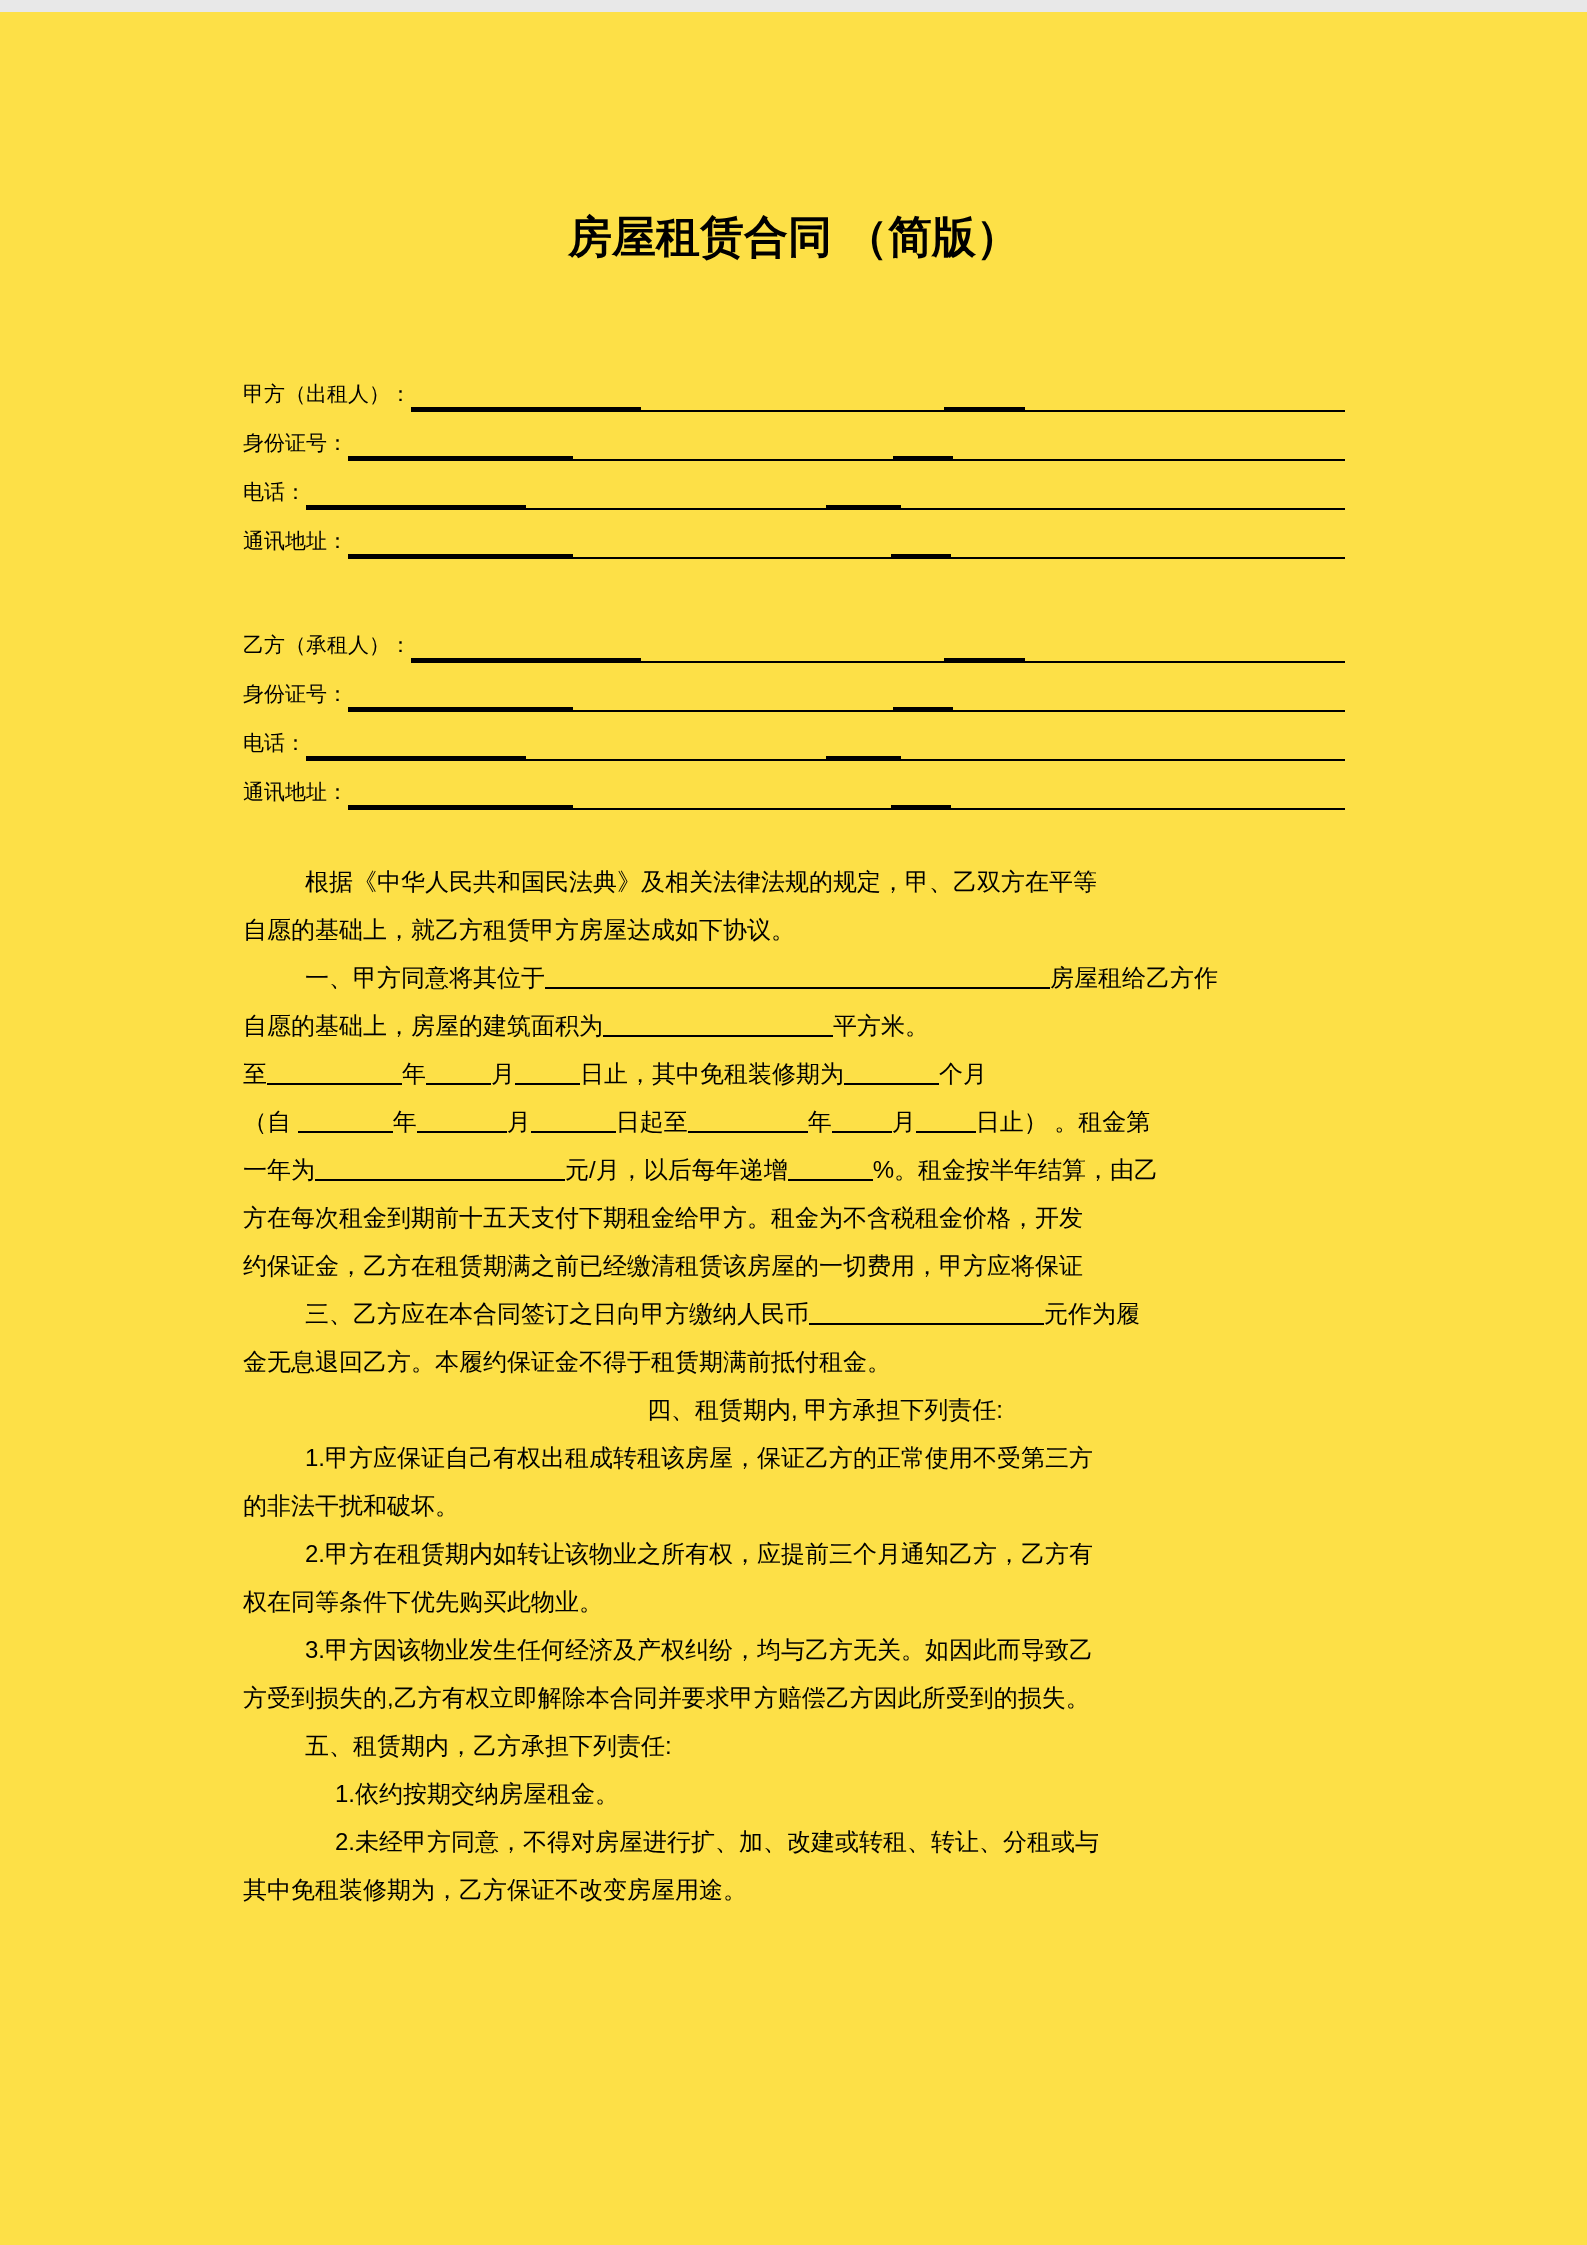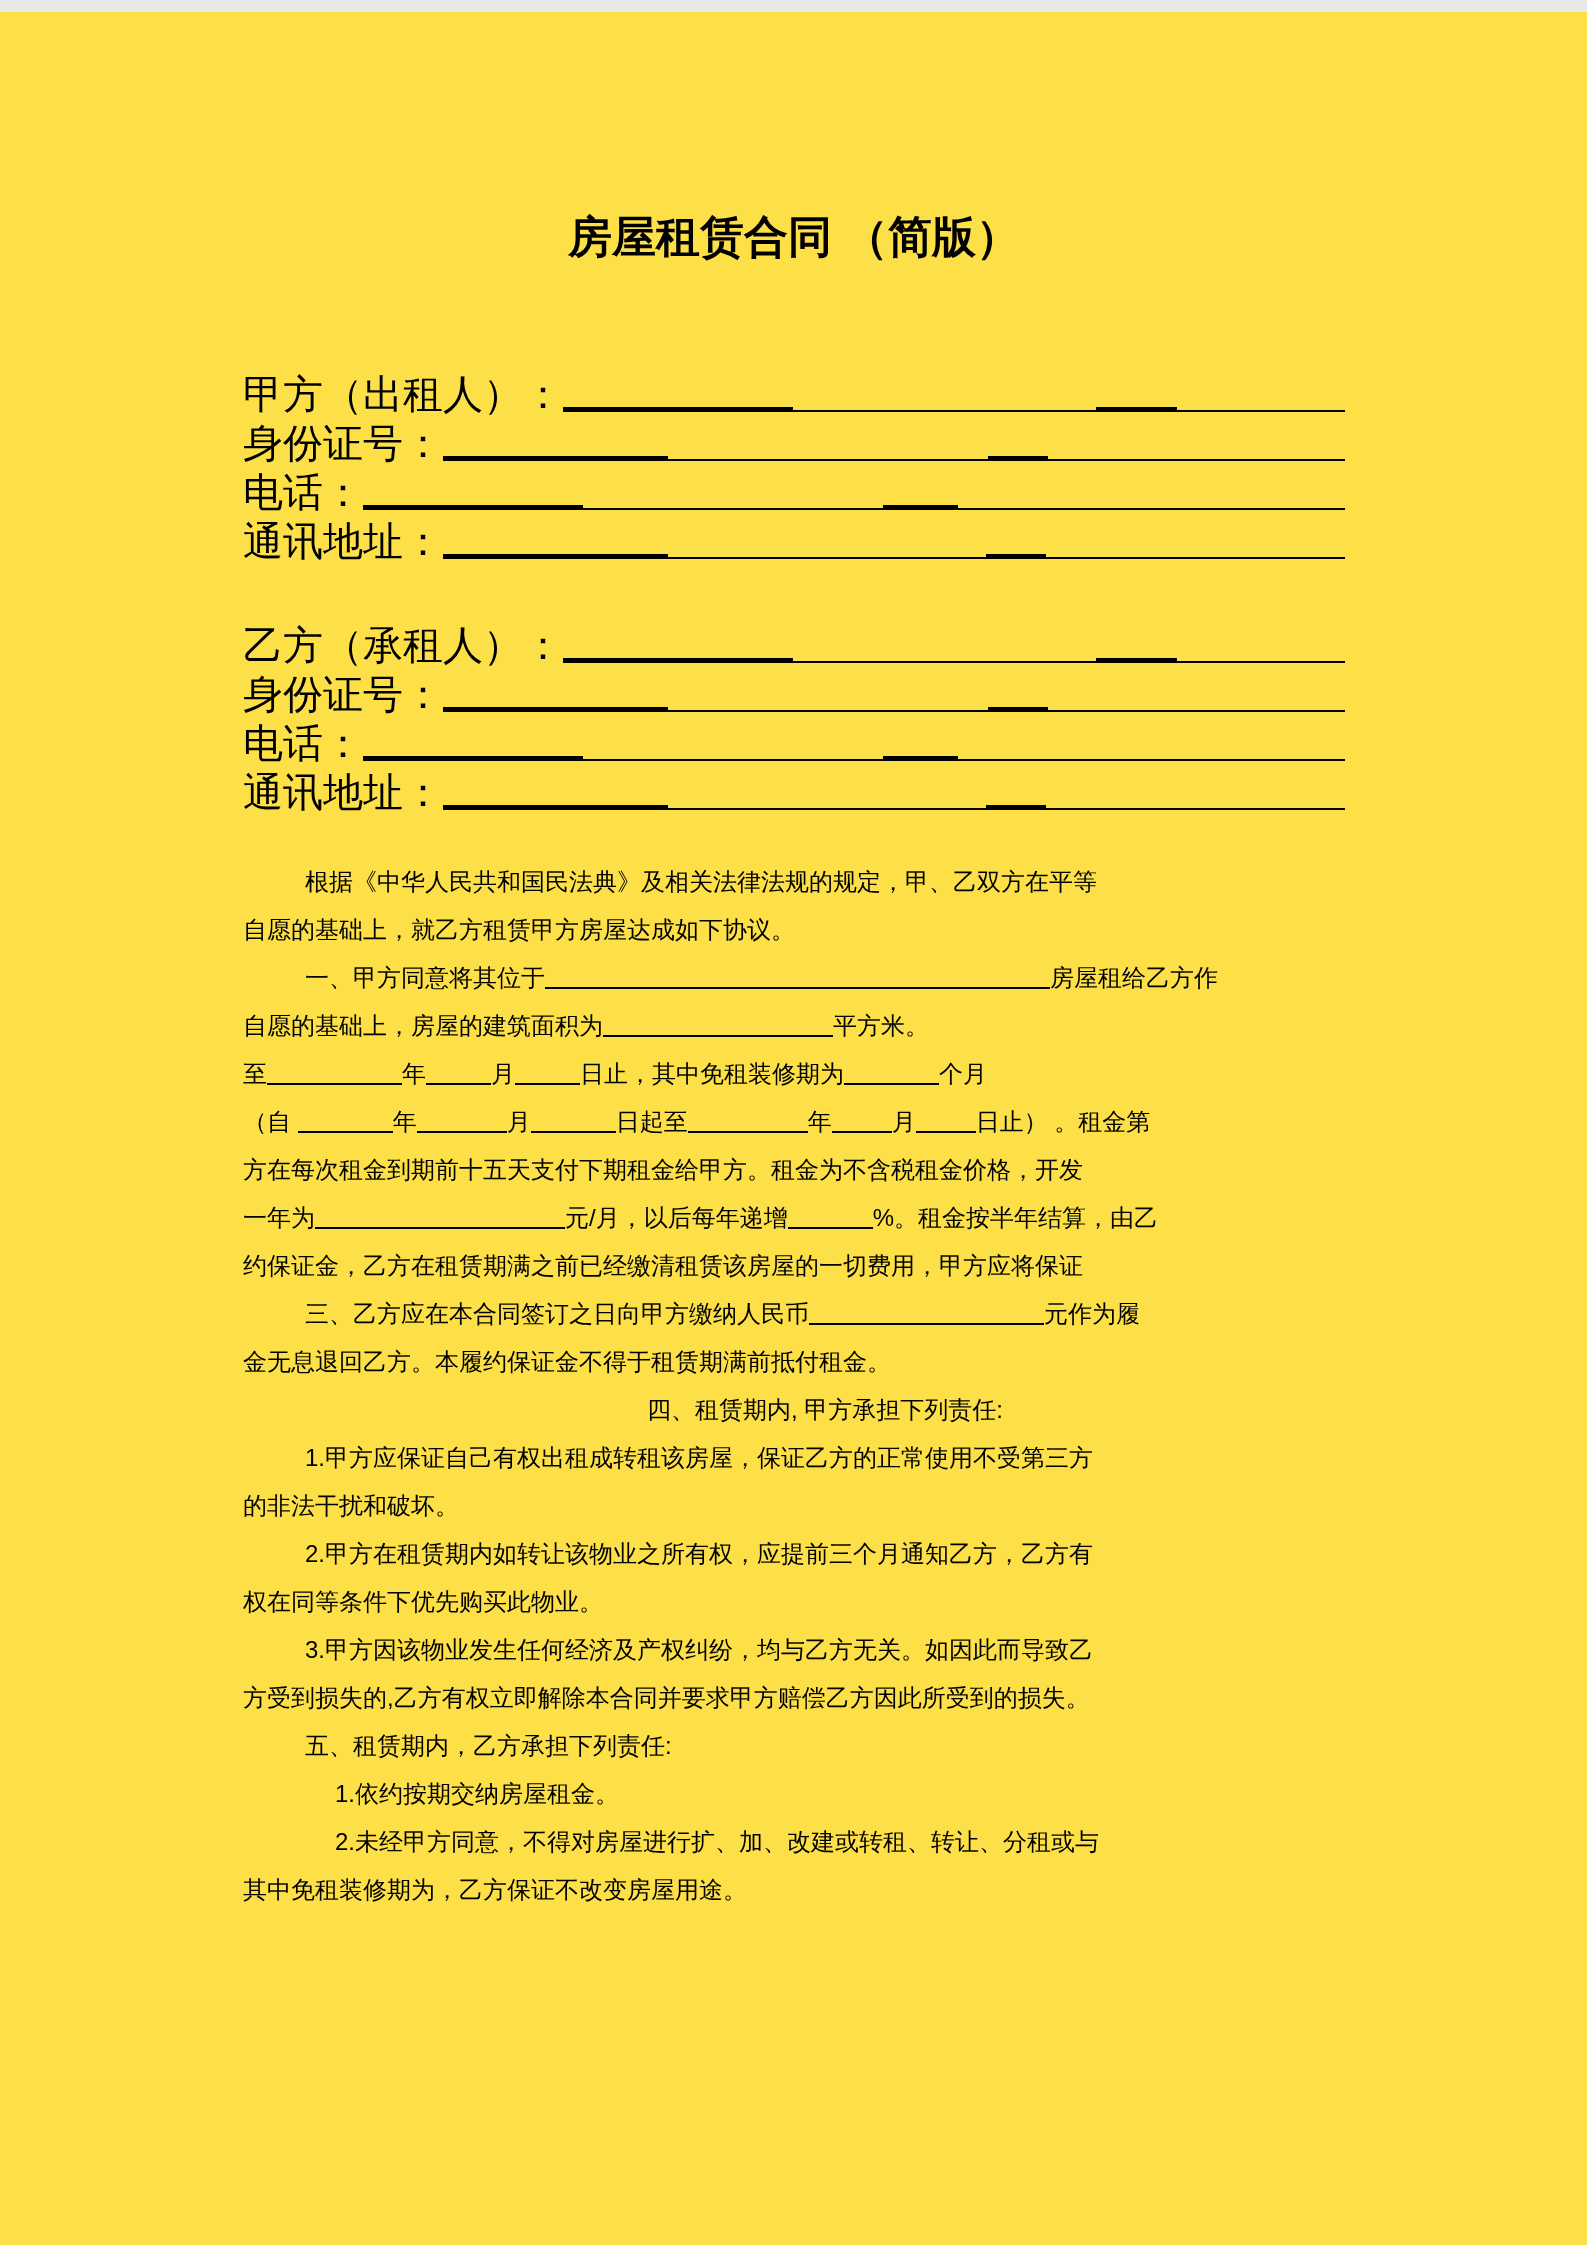--- a/index.html
+++ b/index.html
@@ -8,21 +8,21 @@
     box-sizing:border-box;padding:195px 242px 0 243px;
     font-family:Liberation Sans, sans-serif;color:#000;
     overflow:hidden;
   }
   .title{
     font-size:44px;font-weight:bold;text-align:center;line-height:60px;white-space:pre;
   }
   .form-block-a{margin-top:96px;}
   .form-block-b{margin-top:55px;}
   .frow{display:flex;align-items:flex-end;height:49px;}
-  .flabel{font-size:40px;line-height:36px;white-space:pre;}
+  .flabel{font-size:21px;line-height:36px;white-space:pre;}
   .blanks{flex:1 1 auto;display:flex;align-items:flex-end;min-width:0;}
   .blanks .bl{height:0;border-bottom:2px solid #000;flex:0 0 auto;}
   .blanks .bl.bold{border-bottom-width:5px;}
   .blanks .bl.fill{flex:1 1 auto;}
   .contract-body{margin-top:48px;}
   .line{font-size:24px;line-height:48px;height:48px;white-space:pre;}
   .line .bl{display:inline-block;height:0;border-bottom:2px solid #000;position:relative;top:3px;}
 </style>
 </head>
 <body>
@@ -109,22 +109,22 @@
     </div>
   </div>
 
   <div class="contract-body">
       <div class="line" style="padding-left: 62px;"><span>根据《中华人民共和国民法典》及相关法律法规的规定，甲、乙双方在平等</span></div>
       <div class="line"><span>自愿的基础上，就乙方租赁甲方房屋达成如下协议。</span></div>
       <div class="line" style="padding-left: 62px;"><span>一、甲方同意将其位于</span><span class="bl" style="width: 505px;"></span><span>房屋租给乙方作</span></div>
       <div class="line"><span>自愿的基础上，房屋的建筑面积为</span><span class="bl" style="width: 230px;"></span><span>平方米。</span></div>
       <div class="line"><span>至</span><span class="bl" style="width: 135px;"></span><span>年</span><span class="bl" style="width: 65px;"></span><span>月</span><span class="bl" style="width: 65px;"></span><span>日止，其中免租装修期为</span><span class="bl" style="width: 95px;"></span><span>个月</span></div>
       <div class="line"><span>（自 </span><span class="bl" style="width: 95px;"></span><span>年</span><span class="bl" style="width: 90px;"></span><span>月</span><span class="bl" style="width: 85px;"></span><span>日起至</span><span class="bl" style="width: 120px;"></span><span>年</span><span class="bl" style="width: 60px;"></span><span>月</span><span class="bl" style="width: 60px;"></span><span>日止） 。租金第</span></div>
+      <div class="line"><span>一年为</span><span class="bl" style="width: 250px;"></span><span>元/月，以后每年递增</span><span class="bl" style="width: 85px;"></span><span>%。租金按半年结算，由乙</span></div>
       <div class="line"><span>方在每次租金到期前十五天支付下期租金给甲方。租金为不含税租金价格，开发</span></div>
-      <div class="line"><span>一年为</span><span class="bl" style="width: 250px;"></span><span>元/月，以后每年递增</span><span class="bl" style="width: 85px;"></span><span>%。租金按半年结算，由乙</span></div>
       <div class="line"><span>约保证金，乙方在租赁期满之前已经缴清租赁该房屋的一切费用，甲方应将保证</span></div>
       <div class="line" style="padding-left: 62px;"><span>三、乙方应在本合同签订之日向甲方缴纳人民币</span><span class="bl" style="width: 235px;"></span><span>元作为履</span></div>
       <div class="line"><span>金无息退回乙方。本履约保证金不得于租赁期满前抵付租金。</span></div>
       <div class="line" style="padding-left: 62px; text-align: center;"><span>四、租赁期内, 甲方承担下列责任:</span></div>
       <div class="line" style="padding-left: 62px;"><span>1.甲方应保证自己有权出租成转租该房屋，保证乙方的正常使用不受第三方</span></div>
       <div class="line"><span>的非法干扰和破坏。</span></div>
       <div class="line" style="padding-left: 62px;"><span>2.甲方在租赁期内如转让该物业之所有权，应提前三个月通知乙方，乙方有</span></div>
       <div class="line"><span>权在同等条件下优先购买此物业。</span></div>
       <div class="line" style="padding-left: 62px;"><span>3.甲方因该物业发生任何经济及产权纠纷，均与乙方无关。如因此而导致乙</span></div>
       <div class="line"><span>方受到损失的,乙方有权立即解除本合同并要求甲方赔偿乙方因此所受到的损失。</span></div>

